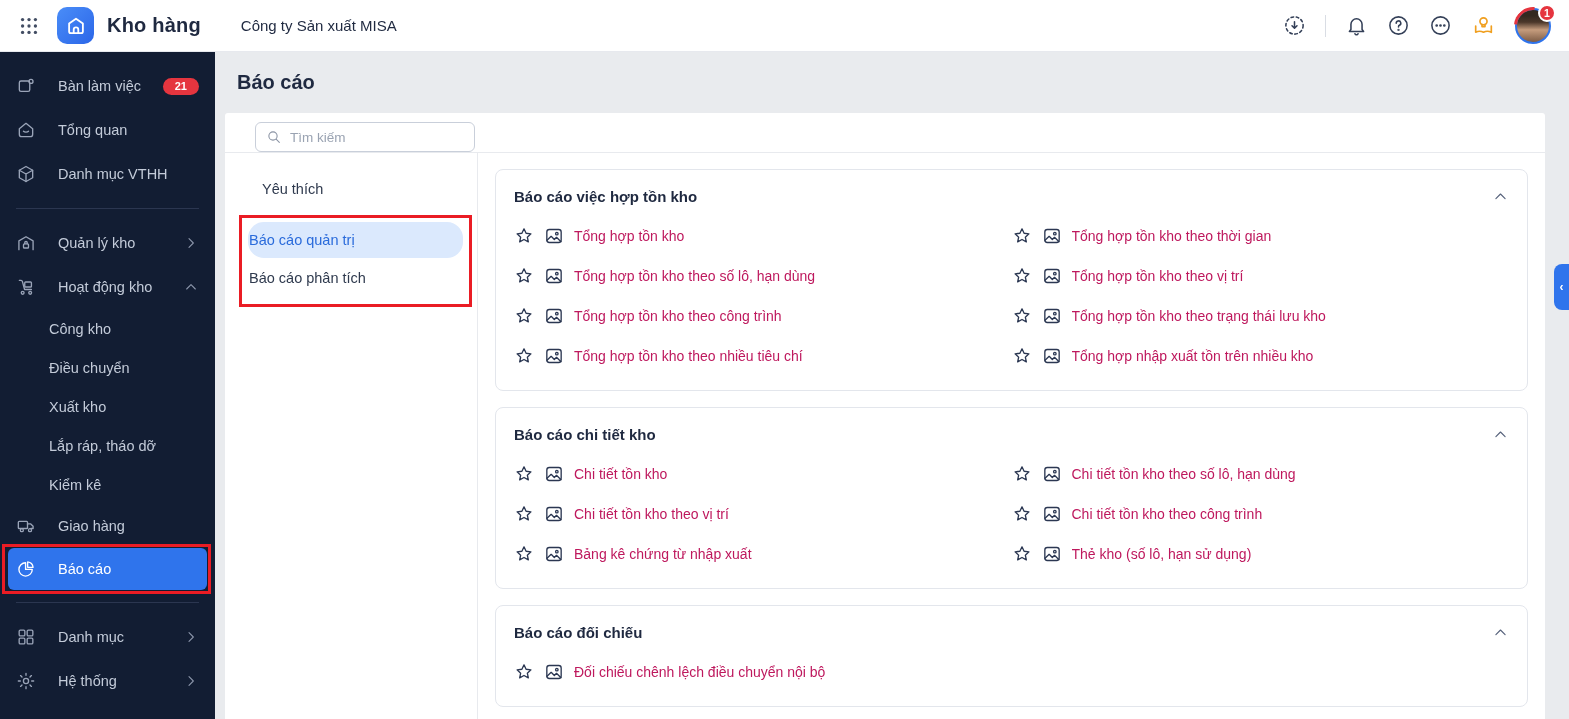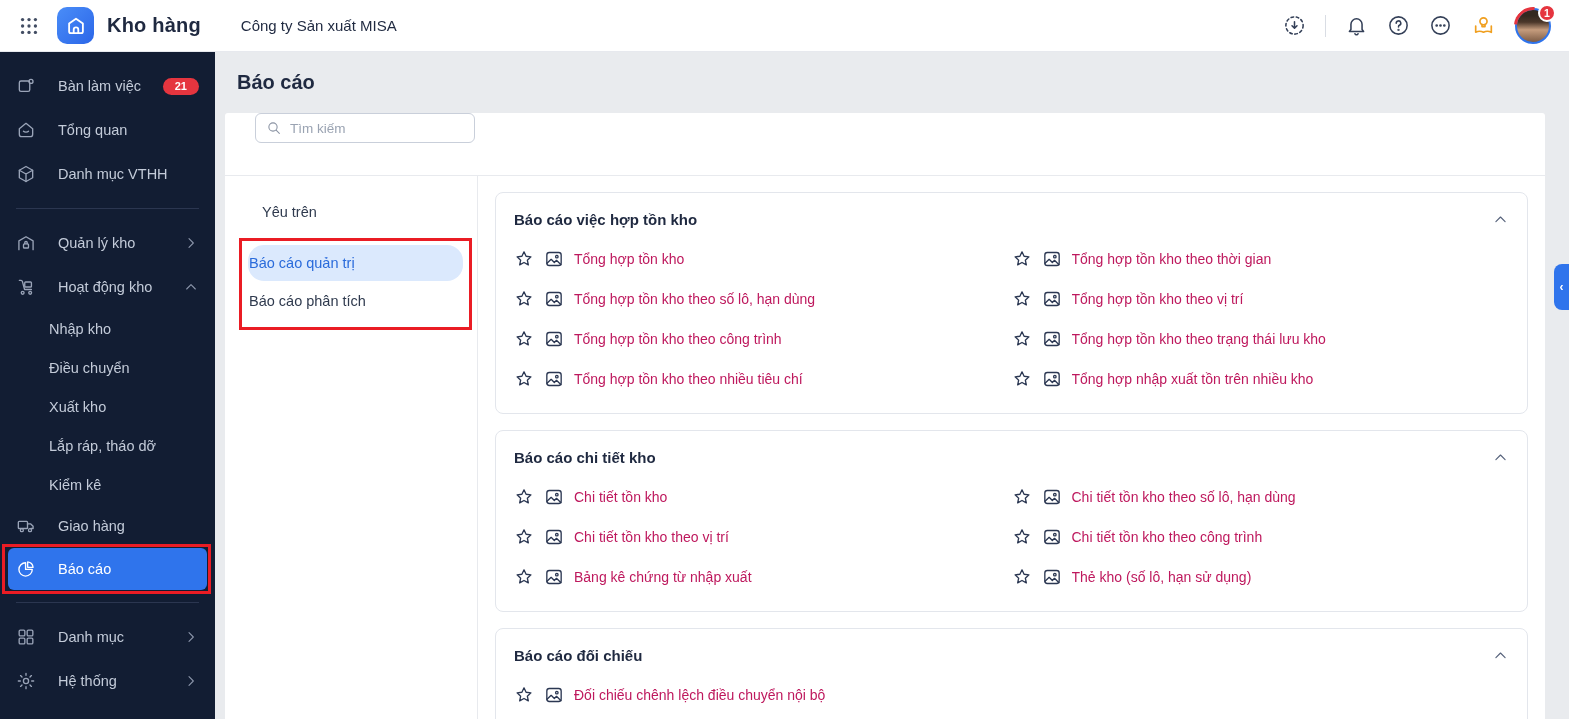--- a/index.html
+++ b/index.html
@@ -45,21 +45,21 @@
     background:#2f74ec; color:#fff; position:relative; }
   .sb-item.active .sb-ic { color:#fff; }
   .sb-item.active::after { content:''; position:absolute; inset:-4px -4px -4px -6px;
     border:3px solid #ea1c24; pointer-events:none; }
 
   
   .main { position:absolute; top:52px; left:215px; right:0; bottom:0; background:#e9ebee; }
   .page-title { margin:16px 0 0 22px; font-size:20px; font-weight:700; color:#1f2940; height:28px; line-height:28px; }
   .panel { position:absolute; top:61px; left:10px; right:24px; bottom:0; background:#fff;
     border-radius:3px 3px 0 0; display:flex; flex-direction:column; }
-  .panel-top { height:63px; flex:none; border-bottom:1px solid #e8eaee; display:flex; align-items:flex-start; padding-left:30px; }
+  .panel-top { height:40px; flex:none; border-bottom:1px solid #e8eaee; display:flex; align-items:flex-end; padding-left:30px; }
   .search-box { width:220px; height:30px; border:1px solid #c9cfda; border-radius:6px;
     display:flex; align-items:center; padding:0 10px; gap:8px; color:#8a93a3; background:#fff; }
   .search-box input { border:none; outline:none; flex:1; font-size:13.5px; color:#333;
     background:transparent; font-family:inherit; min-width:0; }
   .search-box input::placeholder { color:#9aa3b2; }
 
   .panel-body { flex:1; display:flex; min-height:0; }
   .submenu { width:253px; flex:none; border-right:1px solid #e8eaee; padding-top:18px; font-size:14.5px; color:#2f3a4e; }
   .submenu-item { padding:10px 14px 10px 37px; cursor:pointer; white-space:nowrap; }
   .submenu-anno { margin:8px 5px 0 14px; border:3px solid #ea1c24; padding:4px 6px 8px; }
@@ -206,21 +206,21 @@
           </svg>
         </span>
         <span class="sb-label">Hoạt động kho</span>
         <span class="sb-chev">
           <svg class="ic sb-chev" width="16" height="16" viewBox="0 0 24 24">
             <path d="M5.5 15L12 8.5 18.5 15"></path>
           </svg>
         </span>
       </div>
       <div class="sb-item sub">
-        <span class="sb-label">Nhập kho</span>
+        <span class="sb-label">Công kho</span>
       </div>
       <div class="sb-item sub">
         <span class="sb-label">Điều chuyển</span>
       </div>
       <div class="sb-item sub">
         <span class="sb-label">Xuất kho</span>
       </div>
       <div class="sb-item sub">
         <span class="sb-label">Lắp ráp, tháo dỡ</span>
       </div>
@@ -290,21 +290,21 @@
             <svg class="ic " width="16" height="16" viewBox="0 0 24 24">
               <circle cx="10.5" cy="10.5" r="6.2"></circle>
               <path d="M15.2 15.2L20 20"></path>
             </svg>
           </span>
         <input type="text" placeholder="Tìm kiếm" style="">
       </div>
     </div>
     <div class="panel-body">
       <div class="submenu">
-          <div class="submenu-item">Yêu trên</div>
+          <div class="submenu-item">Yêu thích</div>
           <div class="submenu-anno">
             <div class="submenu-item selected">Báo cáo quản trị</div>
             <div class="submenu-item">Báo cáo phân tích</div>
           </div>
         </div>
       <div class="cards">
           <div class="card">
             <div class="card-head">
               <span class="card-title">Báo cáo việc hợp tồn kho</span>
               <span class="card-collapse">

